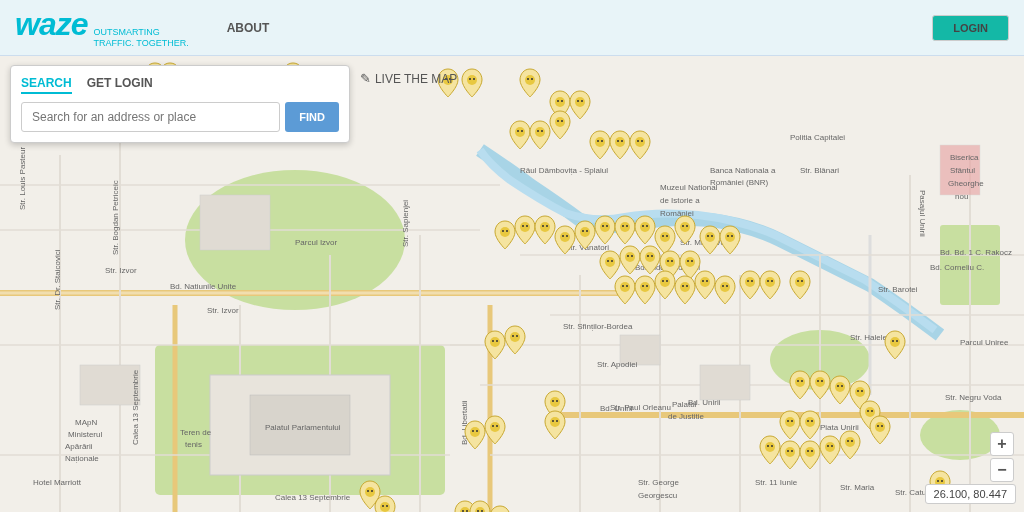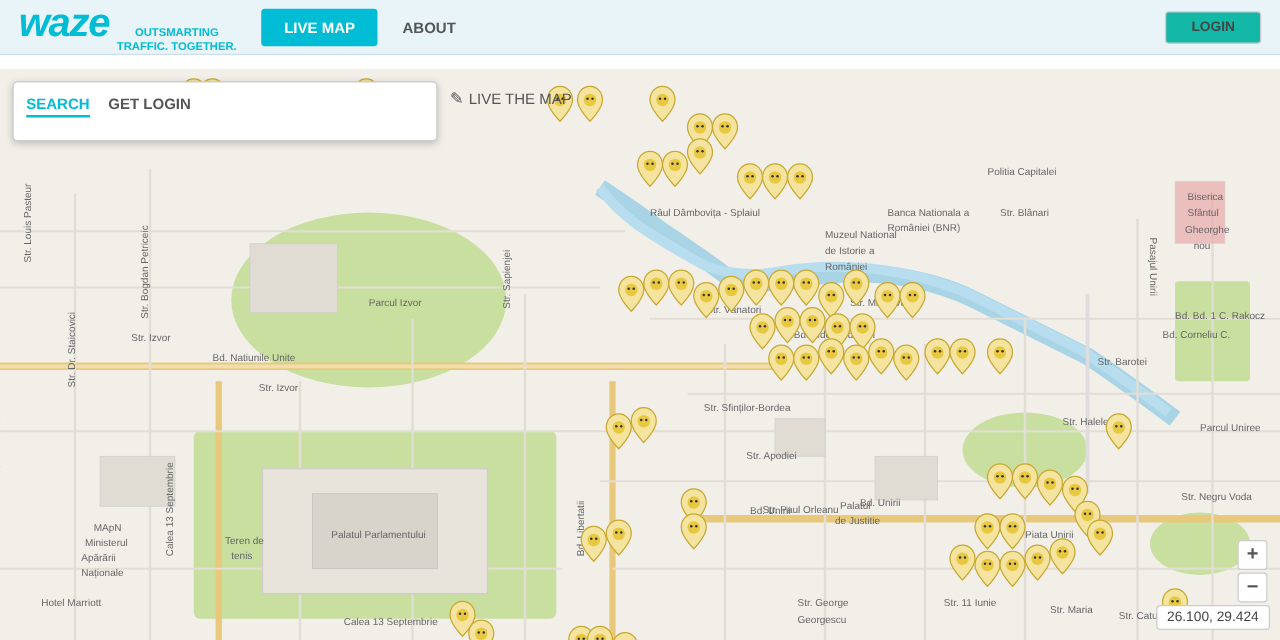--- a/index.html
+++ b/index.html
@@ -2,21 +2,21 @@
 <html><head>
   <meta charset="utf-8">
   <style>
     * { margin: 0; padding: 0; box-sizing: border-box; }
     body { width: 1024px; height: 512px; overflow: hidden; font-family: Arial, sans-serif; }
 
     
     #header {
       position: absolute;
       top: 0; left: 0; right: 0;
-      height: 44px;
+      height: 56px;
       background: #e8f4f8;
       border-bottom: 1px solid #cde;
       display: flex;
       align-items: center;
       z-index: 100;
       padding: 0 15px;
     }
     #logo-area {
       display: flex;
       align-items: baseline;
@@ -25,24 +25,23 @@
     #logo-text {
       font-size: 32px;
       font-weight: 900;
       color: #00bcd4;
       font-style: italic;
       letter-spacing: -1px;
     }
     #logo-tagline {
       font-size: 9px;
       color: #00bcd4;
-      font-weight: bold;
+      font-weight: normal;
       line-height: 1.2;
       text-transform: uppercase;
-      text-align: center;
     }
     #nav {
       display: flex;
       align-items: center;
       margin-left: 20px;
       gap: 2px;
     }
     .nav-item {
       padding: 8px 18px;
       font-size: 12px;
@@ -198,21 +197,20 @@
 </head>
 <body>
 
 <div id="header">
   <div id="logo-area">
     <span id="logo-text">waze</span>
     <span id="logo-tagline" style="white-space:pre">OUTSMARTING
 TRAFFIC. TOGETHER.</span>
   </div>
   <nav id="nav">
-    <div class="nav-item active">LIVE MAP</div>
     <div class="nav-item">ABOUT</div>
   </nav>
   <button id="login-btn">LOGIN</button>
 </div>
 
 <div id="map-container">
 
   <svg id="map-svg" viewBox="0 0 1024 457" xmlns="http://www.w3.org/2000/svg">
 
     <rect width="1024" height="457" fill="#f2efe9"></rect>
@@ -326,20 +324,24 @@
     <text x="878" y="237" class="road-label">Str. Barotei</text>
     <text x="672" y="352" class="road-label">Palatul</text>
     <text x="668" y="364" class="road-label">de Justitie</text>
   </svg>
 
   <div id="search-panel">
     <div id="search-tabs">
       <span class="search-tab active">SEARCH</span>
       <span class="search-tab">GET LOGIN</span>
     </div>
+    <div id="search-row">
+      <input id="search-input" type="text" placeholder="Search for an address or place" style="">
+      <button id="find-btn">FIND</button>
+    </div>
   </div>
 
   <div id="edit-map-link">
     <span class="pencil-icon">✎</span>
     <span>LIVE THE MAP</span>
   </div>
 
   <svg id="markers-svg" style="position:absolute;top:0;left:0;width:100%;height:100%;pointer-events:none;" viewBox="0 0 1024 457">
   <g transform="translate(293, 22)">
         <path d="M0,-14 C-6,-14 -10,-9 -10,-3 C-10,4 0,14 0,14 C0,14 10,4 10,-3 C10,-9 6,-14 0,-14 Z" fill="#f5e4a0" stroke="#c8a830" stroke-width="1"></path>
@@ -737,14 +739,14 @@
         <circle cx="-2" cy="-4" r="1" fill="#333"></circle>
         <circle cx="2" cy="-4" r="1" fill="#333"></circle>
       </g>
     </svg>
 
   <div id="zoom-controls">
     <button class="zoom-btn">+</button>
     <button class="zoom-btn">−</button>
   </div>
 
-  <div id="coords">26.100, 29.424</div>
+  <div id="coords">26.100, 80.447</div>
 </div>
 
 </body></html>

